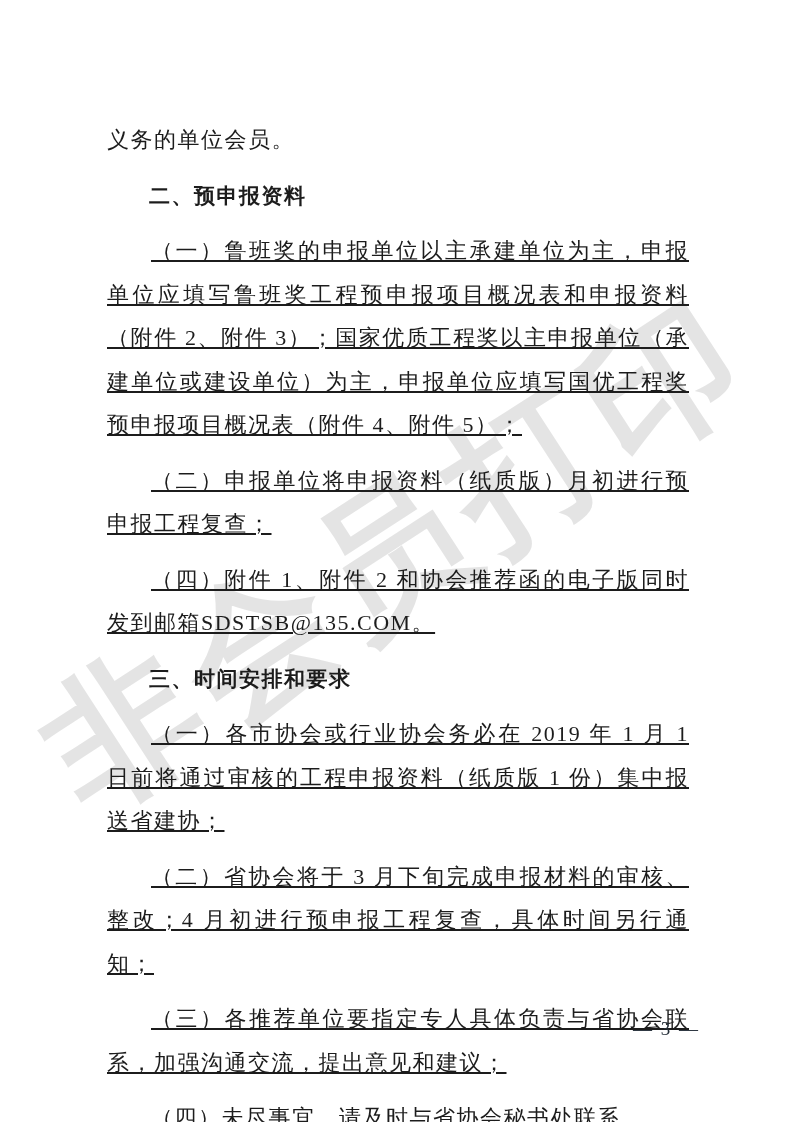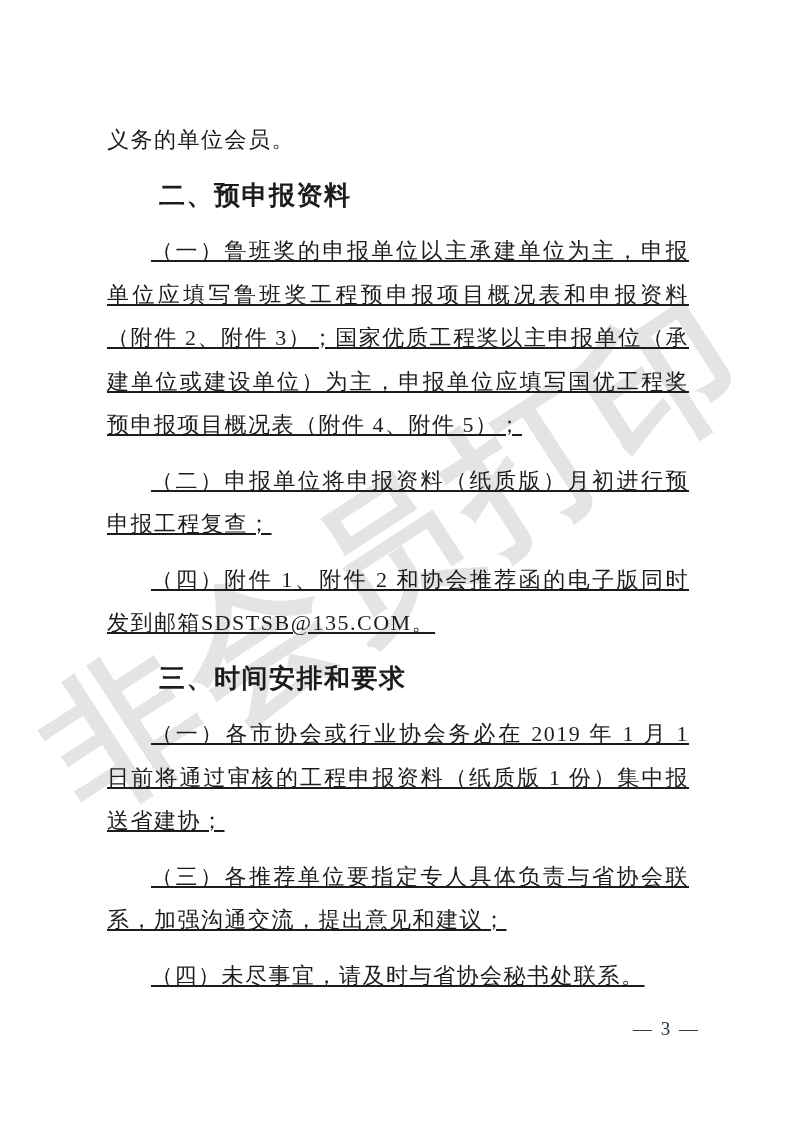--- a/index.html
+++ b/index.html
@@ -45,21 +45,21 @@
   }
   .para {
     text-indent: 2em;
     text-decoration: underline;
   }
   .continuation {
     text-indent: 0;
   }
   .section-heading {
     margin: 0;
-    font-size: 26px;
+    font-size: 21px;
     line-height: 43.5px;
     text-indent: 2em;
     font-weight: bold;
     font-family: "Liberation Sans", "DejaVu Sans", sans-serif;
     letter-spacing: 1.5px;
     text-align: left;
   }
   .page-number {
     position: absolute;
     right: 93px;
@@ -88,20 +88,21 @@
 
     <p class="para">（二）申报单位将申报资料（纸质版）月初进行预申报工程复查；</p>
 
 
     <p class="para">（四）附件 1、附件 2 和协会推荐函的电子版同时发到邮箱SDSTSB@135.COM。</p>
 
     <p class="section-heading">三、时间安排和要求</p>
 
     <p class="para">（一）各市协会或行业协会务必在 2019 年 1 月 1 日前将通过审核的工程申报资料（纸质版 1 份）集中报送省建协；</p>
 
+    <p class="para">（二）省协会将于 3 月下旬完成申报材料的审核、整改；4 月初进行预申报工程复查，具体时间另行通知；</p>
 
     <p class="para">（三）各推荐单位要指定专人具体负责与省协会联系，加强沟通交流，提出意见和建议；</p>
 
     <p class="para">（四）未尽事宜，请及时与省协会秘书处联系。</p>
 
   </div>
 
   <div class="page-number">— 3 —</div>
 
 </div>

